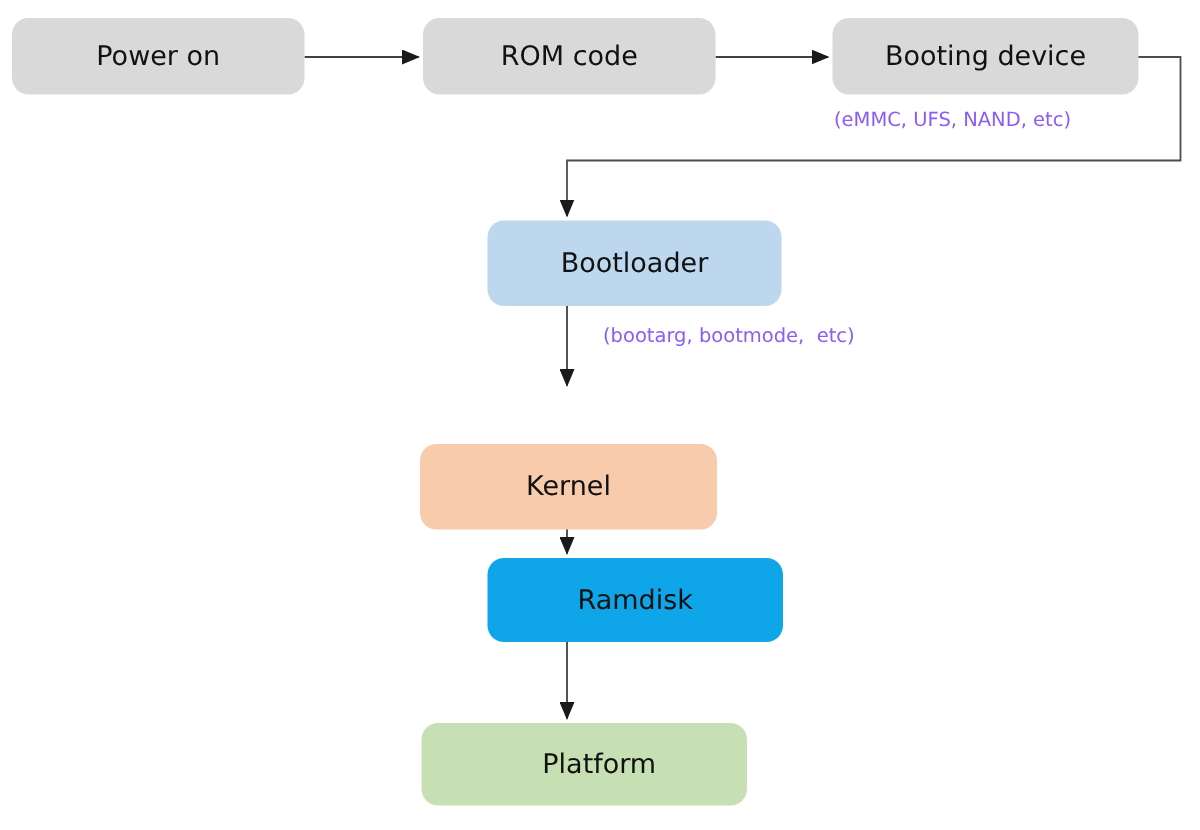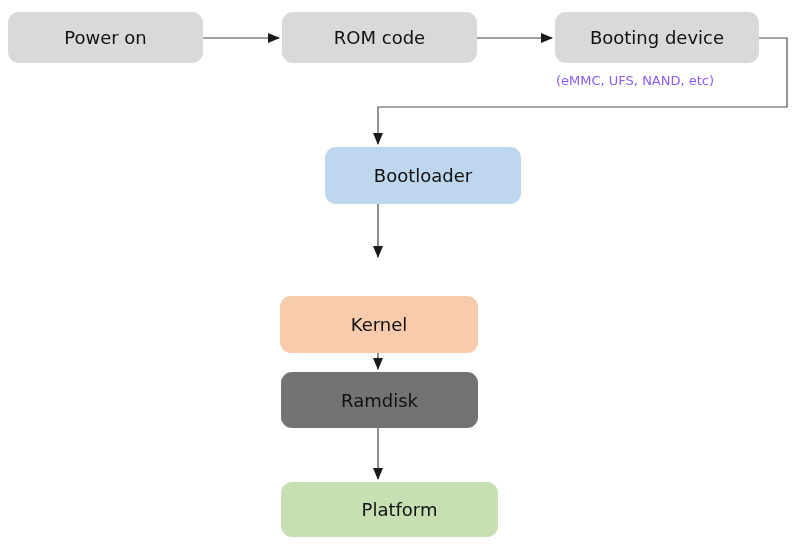--- a/index.html
+++ b/index.html
@@ -70,25 +70,26 @@
   </div>
 
   <div class="node" id="n-bootloader" style="background: rgb(189, 215, 238);">
     <span>Bootloader</span>
   </div>
 
   <div class="node" id="n-kernel" style="background: rgb(248, 203, 173);">
     <span>Kernel</span>
   </div>
 
-  <div class="node" id="n-ramdisk" style="background: #737373;">
+  <div class="node" id="n-ramdisk" style="background: #0ea5e9; margin-left: 44px;">
     <span>Ramdisk</span>
   </div>
 
   <div class="node" id="n-platform" style="background: rgb(198, 224, 180); padding-left: 20px;">
     <span>Platform</span>
   </div>
 
   <div class="note" id="note-booting">(eMMC, UFS, NAND, etc)</div>
 
+  <div class="note" id="note-bootloader">(bootarg, bootmode,  etc)</div>
 
 
 </div>
 
 </body></html>

